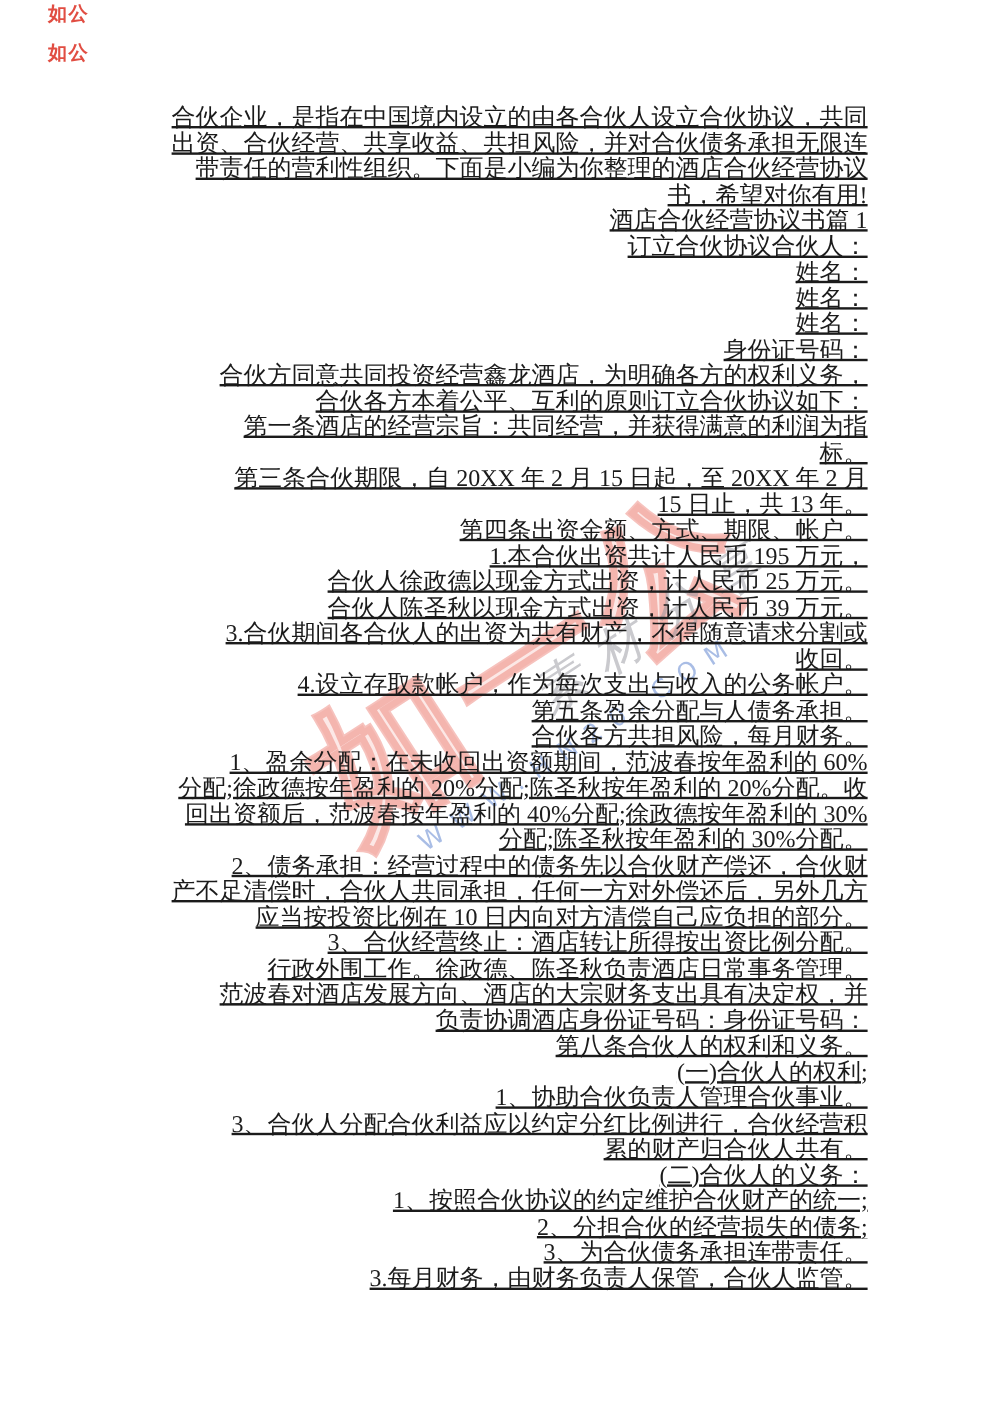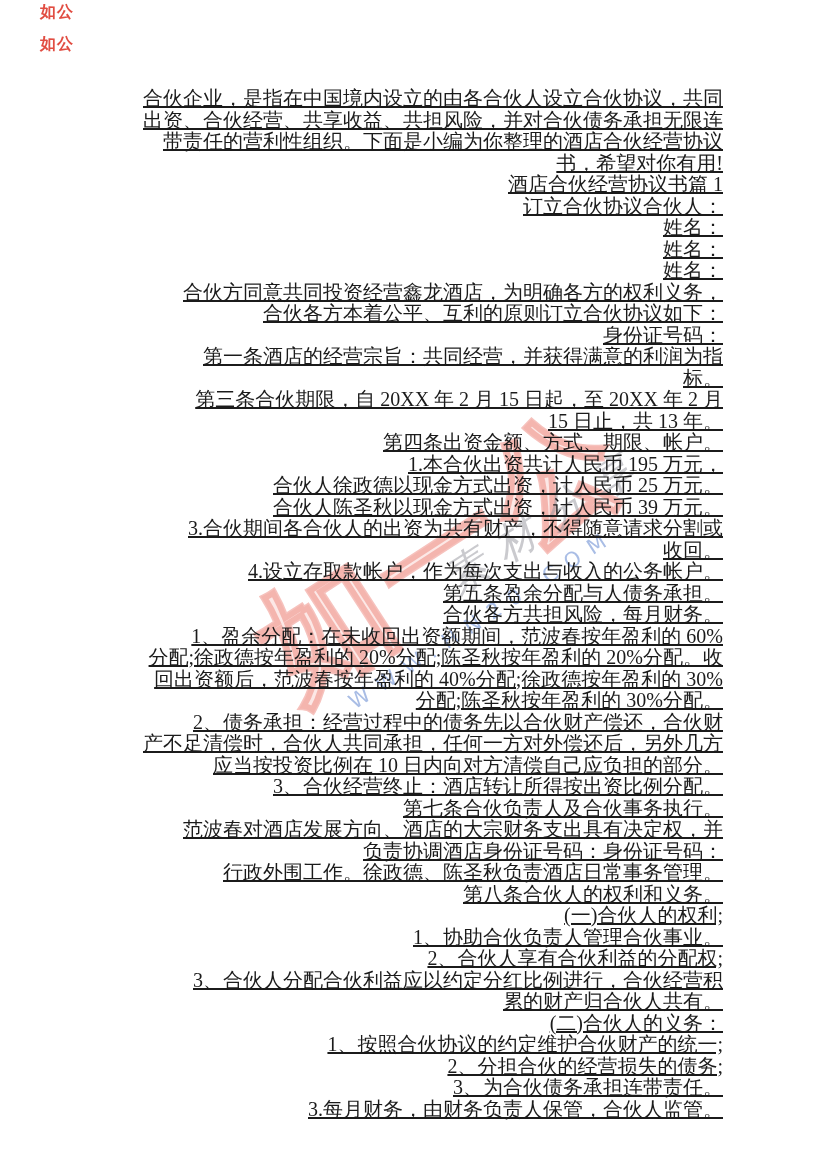--- a/index.html
+++ b/index.html
@@ -86,42 +86,40 @@
     <div class="wm-url">WWW.HN20.COM</div>
   </div>
 
   <div class="content">
     <p class="para noindent">合伙企业，是指在中国境内设立的由各合伙人设立合伙协议，共同出资、合伙经营、共享收益、共担风险，并对合伙债务承担无限连带责任的营利性组织。下面是小编为你整理的酒店合伙经营协议书，希望对你有用!</p>
     <p class="para title-indent">酒店合伙经营协议书篇 1</p>
     <p class="para">订立合伙协议合伙人：</p>
     <p class="para">姓名：</p>
     <p class="para">姓名：</p>
     <p class="para">姓名：</p>
+    <p class="para">身份证号码：</p>
     <p class="para">合伙方同意共同投资经营鑫龙酒店，为明确各方的权利义务，合伙各方本着公平、互利的原则订立合伙协议如下：</p>
-    <p class="para">身份证号码：</p>
     <p class="para">第一条酒店的经营宗旨：共同经营，并获得满意的利润为指标。</p>
     <p class="para">第三条合伙期限，自 20XX 年 2 月 15 日起，至 20XX 年 2 月 15 日止，共 13 年。</p>
     <p class="para">第四条出资金额、方式、期限、帐户。</p>
     <p class="para">1.本合伙出资共计人民币 195 万元，</p>
     <p class="para">合伙人徐政德以现金方式出资，计人民币 25 万元。</p>
     <p class="para">合伙人陈圣秋以现金方式出资，计人民币 39 万元。</p>
     <p class="para">3.合伙期间各合伙人的出资为共有财产，不得随意请求分割或收回。</p>
     <p class="para">4.设立存取款帐户，作为每次支出与收入的公务帐户。</p>
     <p class="para">第五条盈余分配与人债务承担。</p>
     <p class="para">合伙各方共担风险，每月财务。</p>
     <p class="para">1、盈余分配：在未收回出资额期间，范波春按年盈利的 60%分配;徐政德按年盈利的 20%分配;陈圣秋按年盈利的 20%分配。收回出资额后，范波春按年盈利的 40%分配;徐政德按年盈利的 30%分配;陈圣秋按年盈利的 30%分配。</p>
     <p class="para">2、债务承担：经营过程中的债务先以合伙财产偿还，合伙财产不足清偿时，合伙人共同承担，任何一方对外偿还后，另外几方应当按投资比例在 10 日内向对方清偿自己应负担的部分。</p>
     <p class="para">3、合伙经营终止：酒店转让所得按出资比例分配。</p>
-    <p class="para">第七条合伙负责人及合伙事务执行。</p>
+    <p class="para">行政外围工作。徐政德、陈圣秋负责酒店日常事务管理。</p>
     <p class="para">范波春对酒店发展方向、酒店的大宗财务支出具有决定权，并负责协调酒店身份证号码：身份证号码：</p>
-    <p class="para">行政外围工作。徐政德、陈圣秋负责酒店日常事务管理。</p>
     <p class="para">第八条合伙人的权利和义务。</p>
     <p class="para">(一)合伙人的权利;</p>
     <p class="para">1、协助合伙负责人管理合伙事业。</p>
-    <p class="para">2、合伙人享有合伙利益的分配权;</p>
     <p class="para">3、合伙人分配合伙利益应以约定分红比例进行，合伙经营积累的财产归合伙人共有。</p>
     <p class="para">(二)合伙人的义务：</p>
     <p class="para">1、按照合伙协议的约定维护合伙财产的统一;</p>
     <p class="para">2、分担合伙的经营损失的债务;</p>
     <p class="para">3、为合伙债务承担连带责任。</p>
     <p class="para">3.每月财务，由财务负责人保管，合伙人监管。</p>
   </div>
 
 </div>
 

